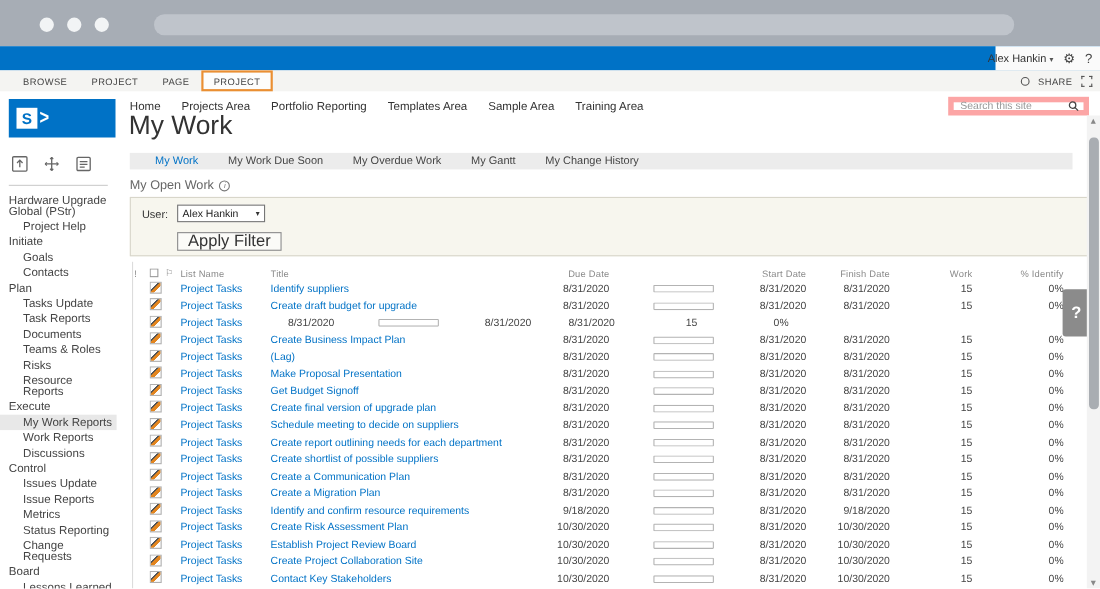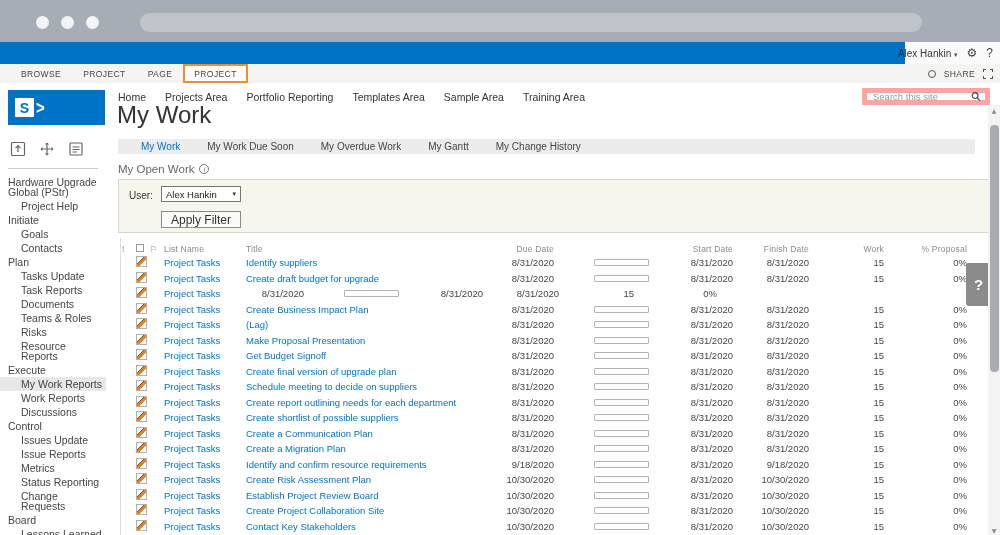--- a/index.html
+++ b/index.html
@@ -73,21 +73,21 @@
   .info-ic { width:10px; height:10px; border:1px solid #777; border-radius:50%; color:#777;
              font-size:7px; display:flex; align-items:center; justify-content:center; font-style:italic; }
   .filter { position:absolute; left:118px; top:179px; width:997px; height:54px;
             background:#f7f6ee; border:1px solid #d8d6ca; }
   .flabel { position:absolute; left:10px; top:10px; font-size:10px; color:#333; }
   .fselect { position:absolute; left:42px; top:6px; width:80px; height:16px; border:1px solid #767676;
              background:#fff; font-size:9.5px; color:#222; display:flex; align-items:center;
              justify-content:space-between; padding:0 4px; cursor:pointer; }
   .fselect .caret { font-size:7px; color:#333; }
   .fbtn { position:absolute; left:42px; top:31px; height:17px; border:1px solid #8a8a8a; background:#fbfbf8;
-          font-size:12px; color:#333; padding:0 9px; display:flex; align-items:center; cursor:pointer; }
+          font-size:15px; color:#333; padding:0 9px; display:flex; align-items:center; cursor:pointer; }
 
   
   .wpline { position:absolute; left:120px; top:238px; height:297px; border-left:1px solid #dcdcdc; }
   .tbl { position:absolute; left:122px; top:243px; width:845px; }
   .thead { display:flex; align-items:center; height:12px; font-size:8.5px; color:#8a8a8a; }
   .trow { display:flex; align-items:center; height:15.5px; font-size:9.5px; color:#444; }
   .c { flex:none; white-space:nowrap; overflow:hidden; }
   .c1{width:14px} .c2{width:14px} .c3{width:14px}
   .c4{width:82px} .c5{width:250px} .c6{width:58px; text-align:right}
   .c7{width:101px} .c8{width:78px; text-align:right} .c9{width:76px; text-align:right}
@@ -277,21 +277,21 @@
     <span class="c c1">!</span>
     <span class="c c2"><span class="chk"></span></span>
     <span class="c c3 uni">⚐</span>
     <span class="c c4 hk">List Name</span>
     <span class="c c5 hk">Title</span>
     <span class="c c6 hk">Due Date</span>
     <span class="c c7"></span>
     <span class="c c8 hk">Start Date</span>
     <span class="c c9 hk">Finish Date</span>
     <span class="c c10 hk">Work</span>
-    <span class="c c11 hk">% Proposal</span>
+    <span class="c c11 hk">% Identify</span>
   </div>
   <div>
 
       <div class="trow">
         <span class="c c1"></span>
         <span class="c c2"><span class="edit-ic"></span></span>
         <span class="c c3"></span>
         <span class="c c4"><a>Project Tasks</a></span>
         <span class="c c5"><a>Identify suppliers</a></span>
         <span class="c c6">8/31/2020</span>

